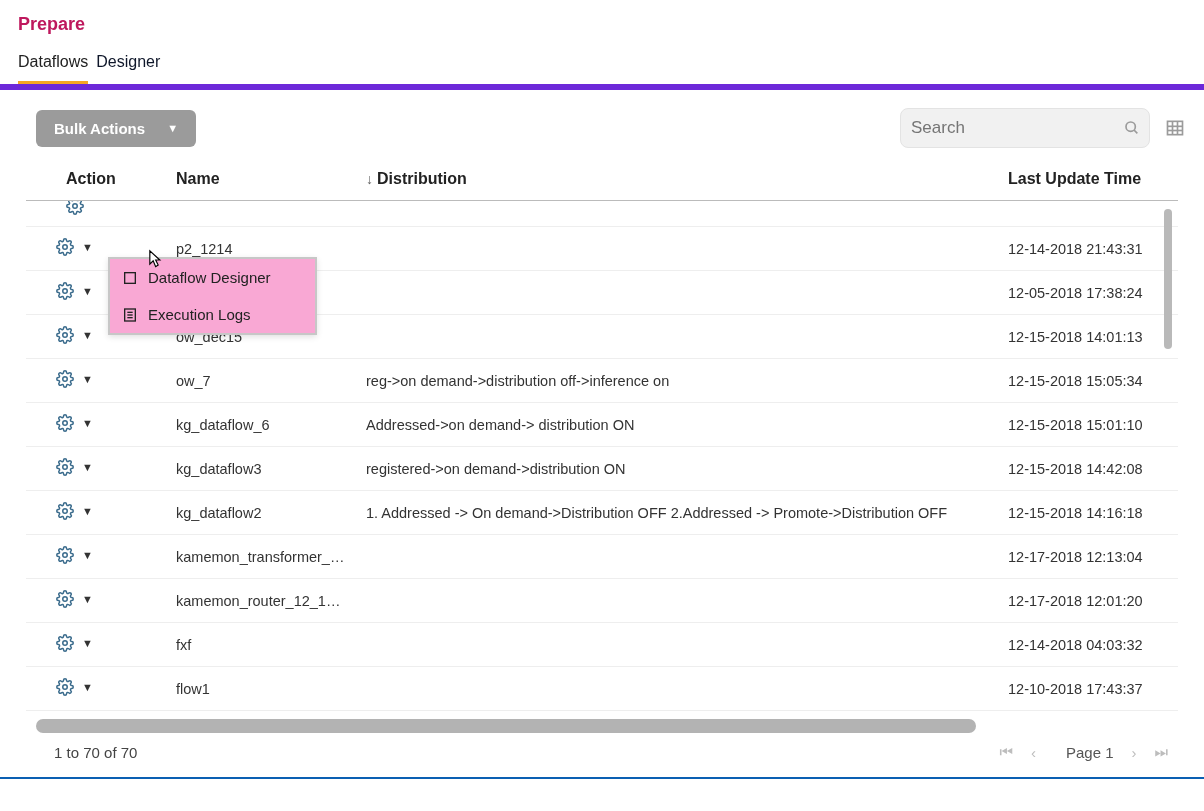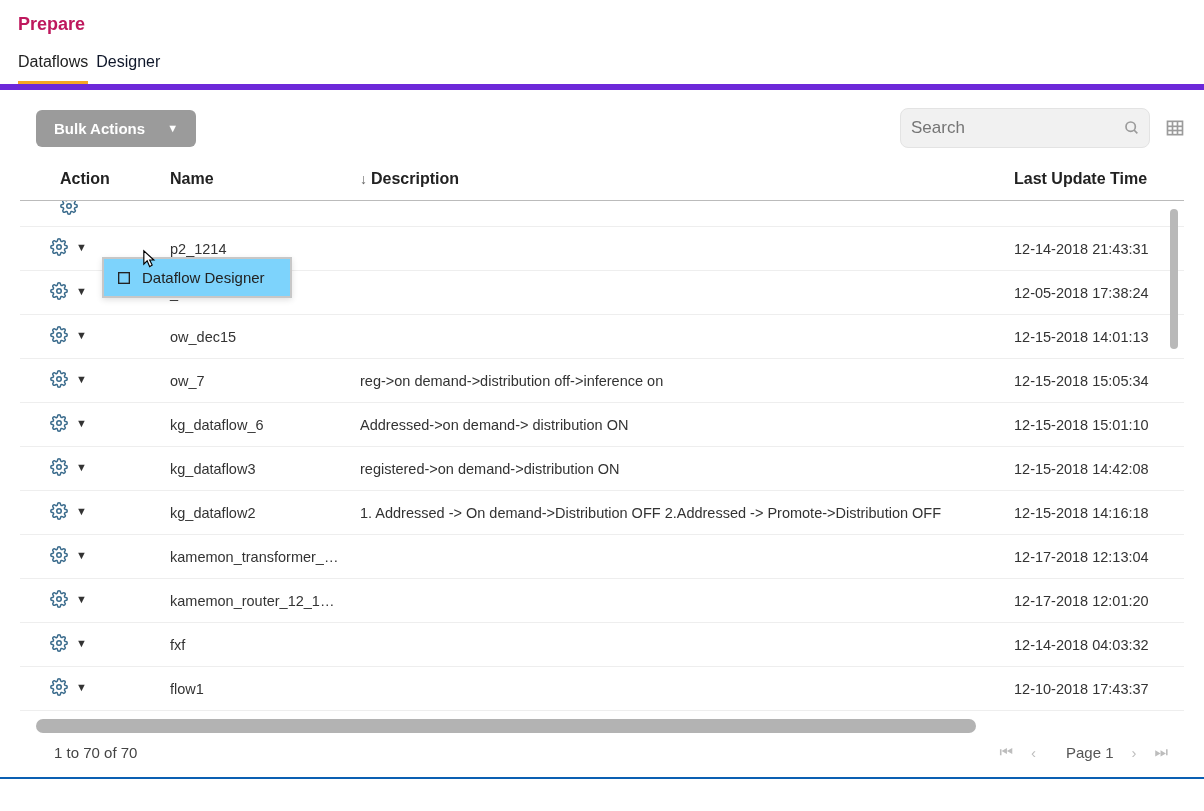--- a/index.html
+++ b/index.html
@@ -9,38 +9,38 @@
   .tab { padding: 8px 0 10px; font-size: 16px; color: #0f172a; cursor: pointer; border-bottom: 3px solid transparent; }
   .tab.active { color: #222; border-bottom-color: #f5a623; }
   .toolbar { display: flex; align-items: center; justify-content: space-between; padding: 18px 18px 14px 36px; }
   .bulk-btn { display: inline-flex; align-items: center; gap: 22px; background: #9b9b9b; color: #fff; font-size: 15px; font-weight: 600; border: none; border-radius: 6px; padding: 10px 18px; cursor: pointer; }
   .bulk-btn .caret { font-size: 11px; }
   .toolbar-right { display: flex; align-items: center; gap: 14px; }
   .search-wrap { position: relative; width: 250px; }
   .search-wrap input { width: 100%; background: #f1f1f1; border: 1px solid #e3e3e3; border-radius: 8px; padding: 9px 36px 9px 10px; font-size: 17px; color: #555; }
   .search-wrap .icon { position: absolute; right: 10px; top: 50%; transform: translateY(-50%); color: #9b9b9b; }
   .grid-icon-btn { width: 22px; height: 22px; display: inline-flex; align-items: center; justify-content: center; color: #9b9b9b; cursor: pointer; }
-  .table-wrap { padding: 0 20px; position: relative; }
+  .table-wrap { padding: 0 26px; position: relative; }
   .tbl { width: 100%; border-collapse: collapse; table-layout: fixed; }
   .tbl th { text-align: left; font-weight: 700; font-size: 16px; color: #222; padding: 8px 10px 12px; border-bottom: 1px solid #bbb; }
   .col-action { width: 140px; }
   .col-name { width: 190px; }
   .col-desc { width: auto; }
   .col-time { width: 180px; }
   .sort-arrow { color: #666; margin-right: 4px; font-size: 14px; }
   .tbody-scroll { position: relative; }
   .tbl tbody tr { border-bottom: 1px solid #eee; }
   .tbl tbody td { padding: 11px 10px; font-size: 14.5px; color: #333; white-space: nowrap; overflow: hidden; text-overflow: ellipsis; }
   .action-cell { padding-left: 30px !important; }
   .gear-trigger { display: inline-flex; align-items: center; gap: 8px; cursor: pointer; }
   .gear-icon { color: #3a6b8c; }
   .caret-down { color: #333; font-size: 11px; }
   .peek-row td { padding-top: 0 !important; padding-bottom: 4px !important; border-bottom: none !important; }
   .peek-icon { display: inline-block; transform: translateY(-4px); padding-left: 30px; }
-  .context-menu { position: absolute; top: 56px; left: 82px; width: 190px; background: #7dd3fc; border: 2px solid #c7c7c7; box-shadow: 0 2px 6px rgba(0,0,0,.12); z-index: 30; }
+  .context-menu { position: absolute; top: 56px; left: 82px; width: 209px; background: #f9a8d4; border: 2px solid #c7c7c7; box-shadow: 0 2px 6px rgba(0,0,0,.12); z-index: 30; }
   .context-menu .item { display: flex; align-items: center; gap: 10px; padding: 10px 12px; font-size: 15px; color: #222; cursor: pointer; }
   .cursor-pointer { position: absolute; top: 48px; left: 118px; z-index: 40; }
   .scroll-col { position: absolute; right: 6px; top: 0; width: 10px; height: 500px; background: transparent; }
   .scroll-thumb { position: absolute; right: 0; top: 8px; width: 8px; height: 140px; background: #b9b9b9; border-radius: 4px; }
   .hscroll { margin: 8px 18px 0 36px; height: 14px; background: #b3b3b3; border-radius: 7px; width: 940px; }
   .footer { display: flex; align-items: center; justify-content: space-between; padding: 10px 36px 14px 54px; font-size: 15px; color: #444; }
   .pager { display: flex; align-items: center; gap: 18px; color: #bdbdbd; }
   .pager .pg { color: #555; margin-left: 12px; }
   .pager .nav { cursor: pointer; font-size: 15px; }
   .bottom-rule { height: 2px; background: #0a5fb2; margin-top: 2px; }
@@ -88,21 +88,21 @@
     <colgroup>
       <col class="col-action">
         <col class="col-name">
         <col class="col-desc">
         <col class="col-time">
     </colgroup>
     <thead>
       <tr>
         <th style="padding-left:40px">Action</th>
         <th>Name</th>
-        <th><span class="sort-arrow">↓</span><span>Description</span></th>
+        <th><span class="sort-arrow">↓</span><span>Distribution</span></th>
         <th>Last Update Time</th>
       </tr>
     </thead>
   </table>
 
   <div class="tbody-scroll">
     <table class="tbl">
       <colgroup>
         <col class="col-action">
           <col class="col-name">
@@ -277,20 +277,31 @@
 
     <div class="context-menu">
       <div class="item">
         <span>
           <svg width="16" height="16" viewBox="0 0 24 24" fill="none" stroke="currentColor" stroke-width="2">
               <rect x="4" y="4" width="16" height="16"></rect>
             </svg>
         </span>
         <span>Dataflow Designer</span>
       </div>
+      <div class="item">
+        <span>
+          <svg width="16" height="16" viewBox="0 0 24 24" fill="none" stroke="currentColor" stroke-width="2">
+              <rect x="4" y="3" width="16" height="18"></rect>
+              <line x1="8" y1="8" x2="16" y2="8"></line>
+              <line x1="8" y1="12" x2="16" y2="12"></line>
+              <line x1="8" y1="16" x2="16" y2="16"></line>
+            </svg>
+        </span>
+        <span>Execution Logs</span>
+      </div>
     </div>
 
     <span class="cursor-pointer">
       <svg width="20" height="22" viewBox="0 0 24 26">
           <path d="M7 2 L7 18 L11 14 L14 21 L17 19 L14 13 L19 13 Z" fill="#fff" stroke="#000" stroke-width="1.4"></path>
         </svg>
     </span>
 
     <div class="scroll-col">
       <div class="scroll-thumb"></div>

